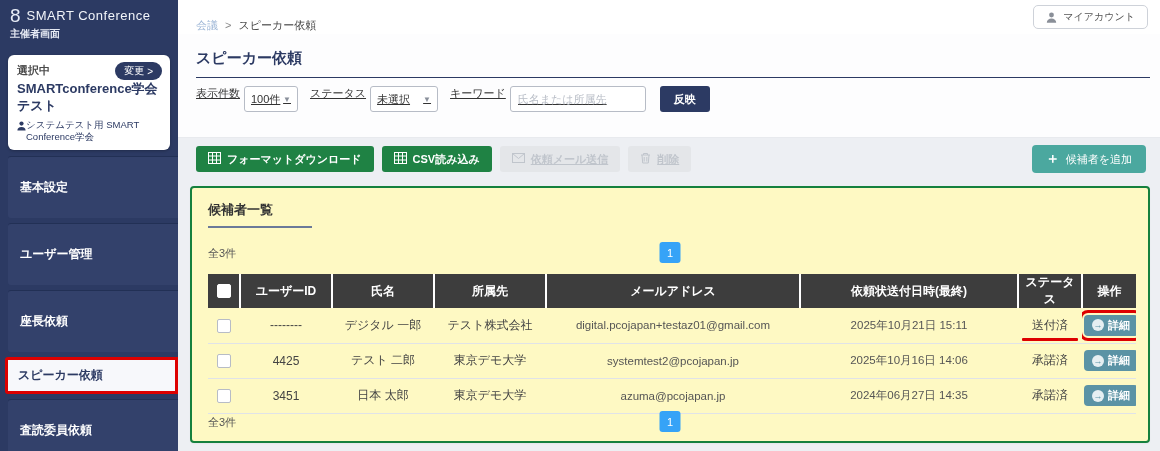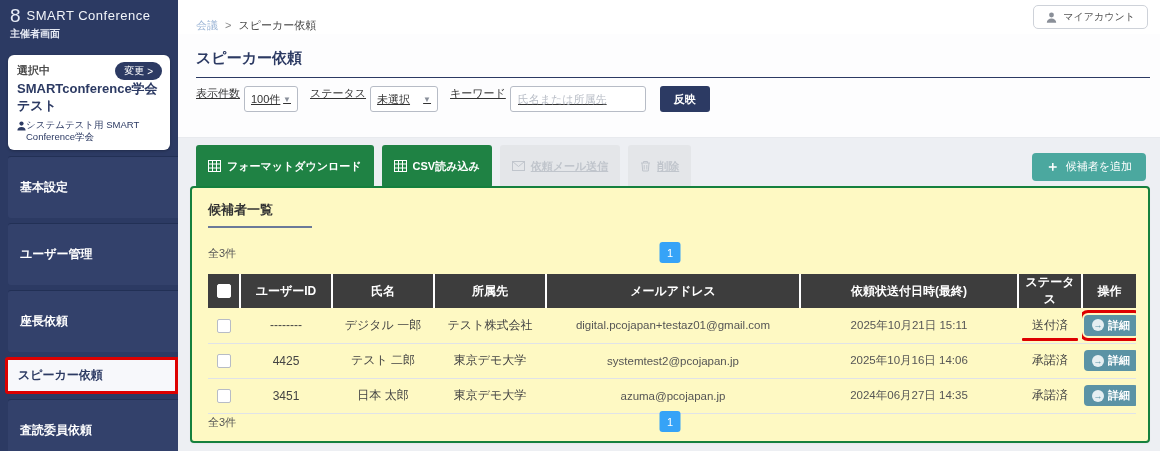--- a/index.html
+++ b/index.html
@@ -86,21 +86,21 @@
     font-family:"Liberation Sans","DejaVu Sans",sans-serif;
   }
   .keyword-input::placeholder { color:#b9bec7; }
   .apply-btn {
     height:26px; padding:0 14px; background:#2c3a63; color:#fff; border:none;
     border-radius:3px; font-size:11px; font-weight:bold; cursor:pointer; margin-left:2px;
   }
 
   .actions-row { position:absolute; left:18px; top:145px; right:14px; display:flex; align-items:center; gap:8px; }
   .act-btn {
-    height:43px; display:flex; align-items:center; gap:6px; padding:0 12px;
+    height:26px; display:flex; align-items:center; gap:6px; padding:0 12px;
     border:none; border-radius:3px; font-size:11px; font-weight:bold; cursor:pointer;
   }
   .act-green { background:#1f8244; color:#fff; }
   .act-disabled { background:#e4e6e9; color:#c0c5cc; cursor:default;text-decoration:underline; }
   .add-btn {
     margin-left:auto; height:28px; display:flex; align-items:center; gap:6px;
     background:#4ba89f; color:#fff; border:none; border-radius:4px;
     padding:0 14px; font-size:11px; cursor:pointer;
   }
   .add-plus { font-size:14px; font-weight:bold; }

